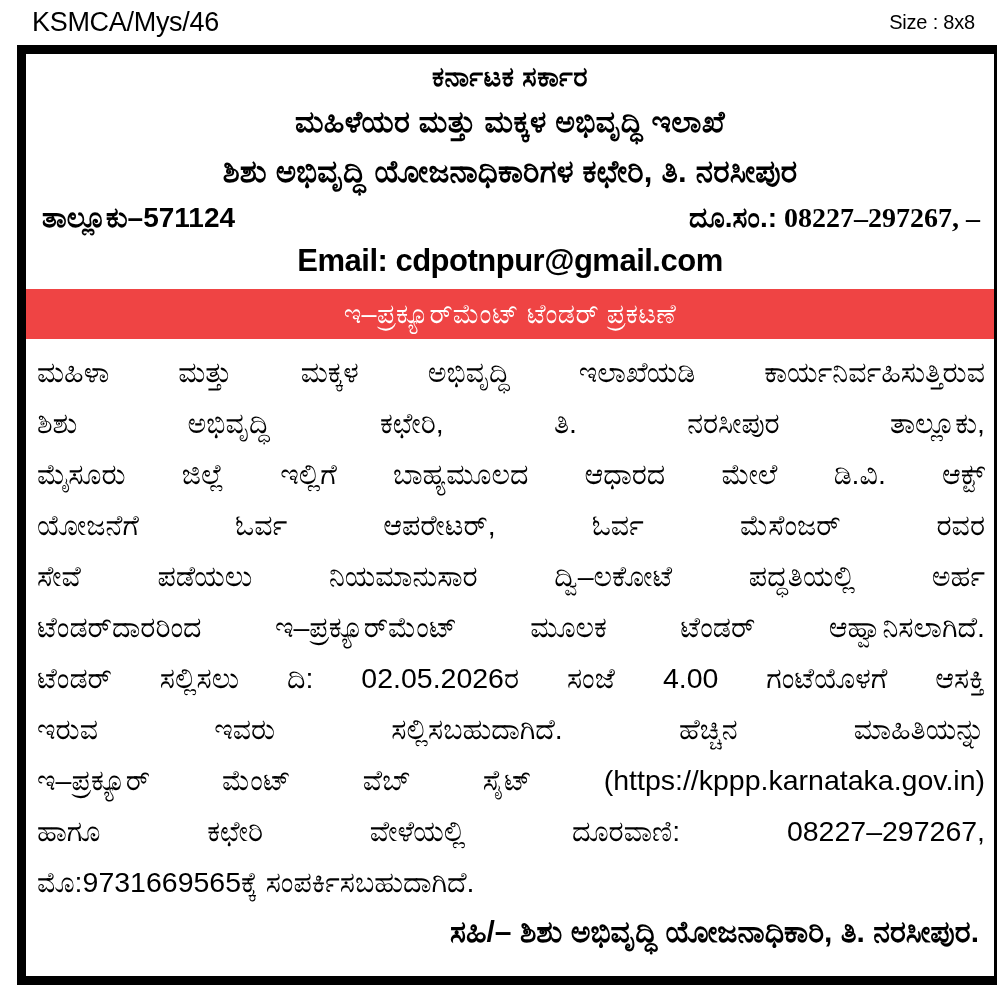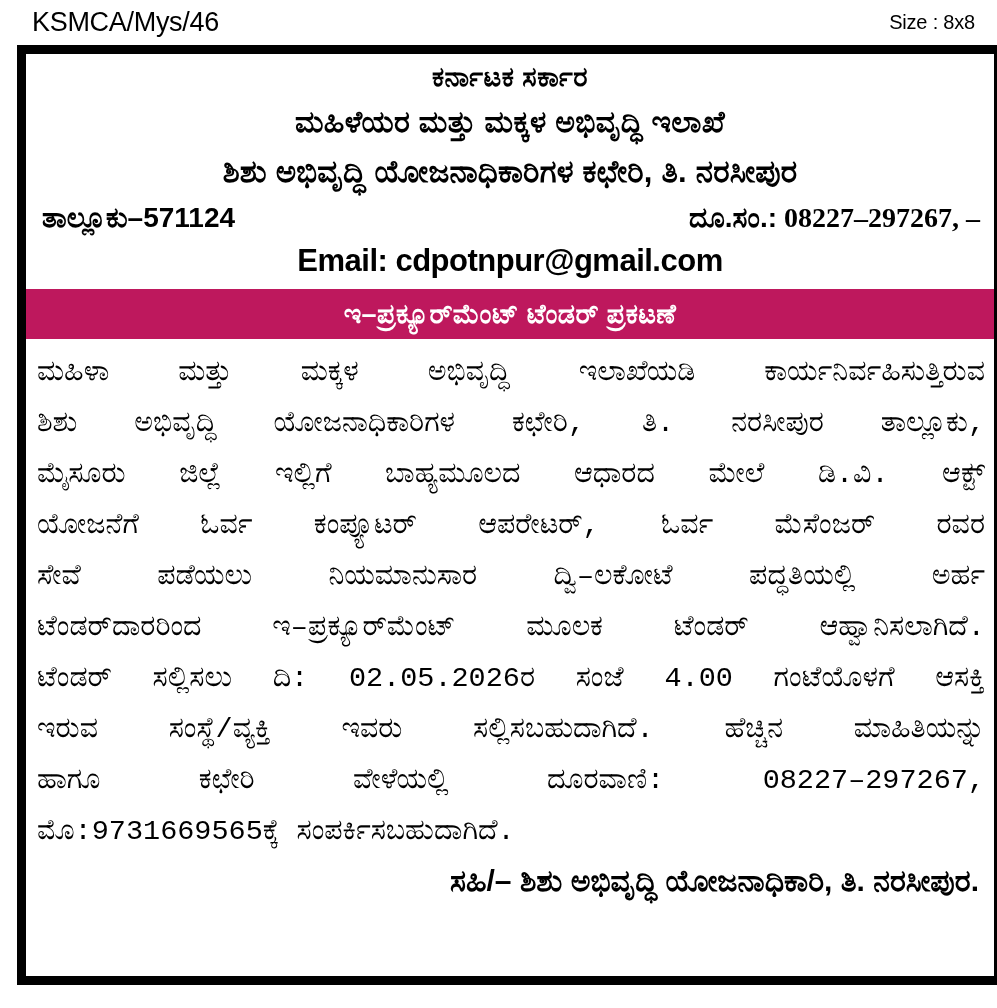--- a/index.html
+++ b/index.html
@@ -122,42 +122,42 @@
     font-size: 31px;
     line-height: 42px;
     font-weight: bold;
     margin-top: 2px;
     font-family: "Liberation Sans", "DejaVu Sans", sans-serif;
     letter-spacing: -0.5px;
   }
 
   
   .banner {
-    background: #be185d;
+    background: #ef4444;
     color: #ffffff;
     text-align: center;
     font-size: 27px;
     line-height: 50px;
     height: 50px;
-    font-weight: bold;
+    font-weight: normal;
     margin-top: 7px;
     letter-spacing: 0.4px;
   }
 
   
   .body-block {
     padding: 8px 9px 0 11px;
   }
   .body-line {
     font-size: 28.5px;
     line-height: 51px;
     font-weight: normal;
     display: flex;
     white-space: nowrap;
-    font-family: Liberation Mono, monospace;
+    font-family: Liberation Sans, sans-serif;
   }
   .body-line.justify {
     justify-content: space-between;
   }
   .body-line.left {
     justify-content: flex-start;
   }
   .body-line .w {
     display: inline-block;
   }
@@ -206,40 +206,38 @@
             <span class="w">ಮಹಿಳಾ</span>
             <span class="w">ಮತ್ತು</span>
             <span class="w">ಮಕ್ಕಳ</span>
             <span class="w">ಅಭಿವೃದ್ಧಿ</span>
             <span class="w">ಇಲಾಖೆಯಡಿ</span>
             <span class="w">ಕಾರ್ಯನಿರ್ವಹಿಸುತ್ತಿರುವ</span>
           </div>
           <div class="body-line justify">
             <span class="w">ಶಿಶು</span>
             <span class="w">ಅಭಿವೃದ್ಧಿ</span>
-            <span class="w">ಯೋಜನಾಧಿಕಾರಿಗಳ</span>
             <span class="w">ಕಛೇರಿ,</span>
             <span class="w">ತಿ.</span>
             <span class="w">ನರಸೀಪುರ</span>
             <span class="w">ತಾಲ್ಲೂಕು,</span>
           </div>
           <div class="body-line justify">
             <span class="w">ಮೈಸೂರು</span>
             <span class="w">ಜಿಲ್ಲೆ</span>
             <span class="w">ಇಲ್ಲಿಗೆ</span>
             <span class="w">ಬಾಹ್ಯಮೂಲದ</span>
             <span class="w">ಆಧಾರದ</span>
             <span class="w">ಮೇಲೆ</span>
             <span class="w">ಡಿ.ವಿ.</span>
             <span class="w">ಆಕ್ಟ್</span>
           </div>
           <div class="body-line justify">
             <span class="w">ಯೋಜನೆಗೆ</span>
             <span class="w">ಓರ್ವ</span>
-            <span class="w">ಕಂಪ್ಯೂಟರ್</span>
             <span class="w">ಆಪರೇಟರ್,</span>
             <span class="w">ಓರ್ವ</span>
             <span class="w">ಮೆಸೆಂಜರ್</span>
             <span class="w">ರವರ</span>
           </div>
           <div class="body-line justify">
             <span class="w">ಸೇವೆ</span>
             <span class="w">ಪಡೆಯಲು</span>
             <span class="w">ನಿಯಮಾನುಸಾರ</span>
             <span class="w">ದ್ವಿ–ಲಕೋಟೆ</span>
@@ -258,25 +256,31 @@
             <span class="w">ಸಲ್ಲಿಸಲು</span>
             <span class="w">ದಿ:</span>
             <span class="w">02.05.2026ರ</span>
             <span class="w">ಸಂಜೆ</span>
             <span class="w">4.00</span>
             <span class="w">ಗಂಟೆಯೊಳಗೆ</span>
             <span class="w">ಆಸಕ್ತಿ</span>
           </div>
           <div class="body-line justify">
             <span class="w">ಇರುವ</span>
-            <span class="w">ಸಂಸ್ಥೆ/ವ್ಯಕ್ತಿ</span>
             <span class="w">ಇವರು</span>
             <span class="w">ಸಲ್ಲಿಸಬಹುದಾಗಿದೆ.</span>
             <span class="w">ಹೆಚ್ಚಿನ</span>
             <span class="w">ಮಾಹಿತಿಯನ್ನು</span>
+          </div>
+          <div class="body-line justify">
+            <span class="w">ಇ–ಪ್ರಕ್ಯೂರ್</span>
+            <span class="w">ಮೆಂಟ್</span>
+            <span class="w">ವೆಬ್</span>
+            <span class="w">ಸೈಟ್</span>
+            <span class="w">(https://kppp.karnataka.gov.in)</span>
           </div>
           <div class="body-line justify">
             <span class="w">ಹಾಗೂ</span>
             <span class="w">ಕಛೇರಿ</span>
             <span class="w">ವೇಳೆಯಲ್ಲಿ</span>
             <span class="w">ದೂರವಾಣಿ:</span>
             <span class="w">08227–297267,</span>
           </div>
           <div class="body-line left"><span class="w">ಮೊ:9731669565ಕ್ಕೆ</span>&nbsp;<span class="w">ಸಂಪರ್ಕಿಸಬಹುದಾಗಿದೆ.</span></div>
         </div>

